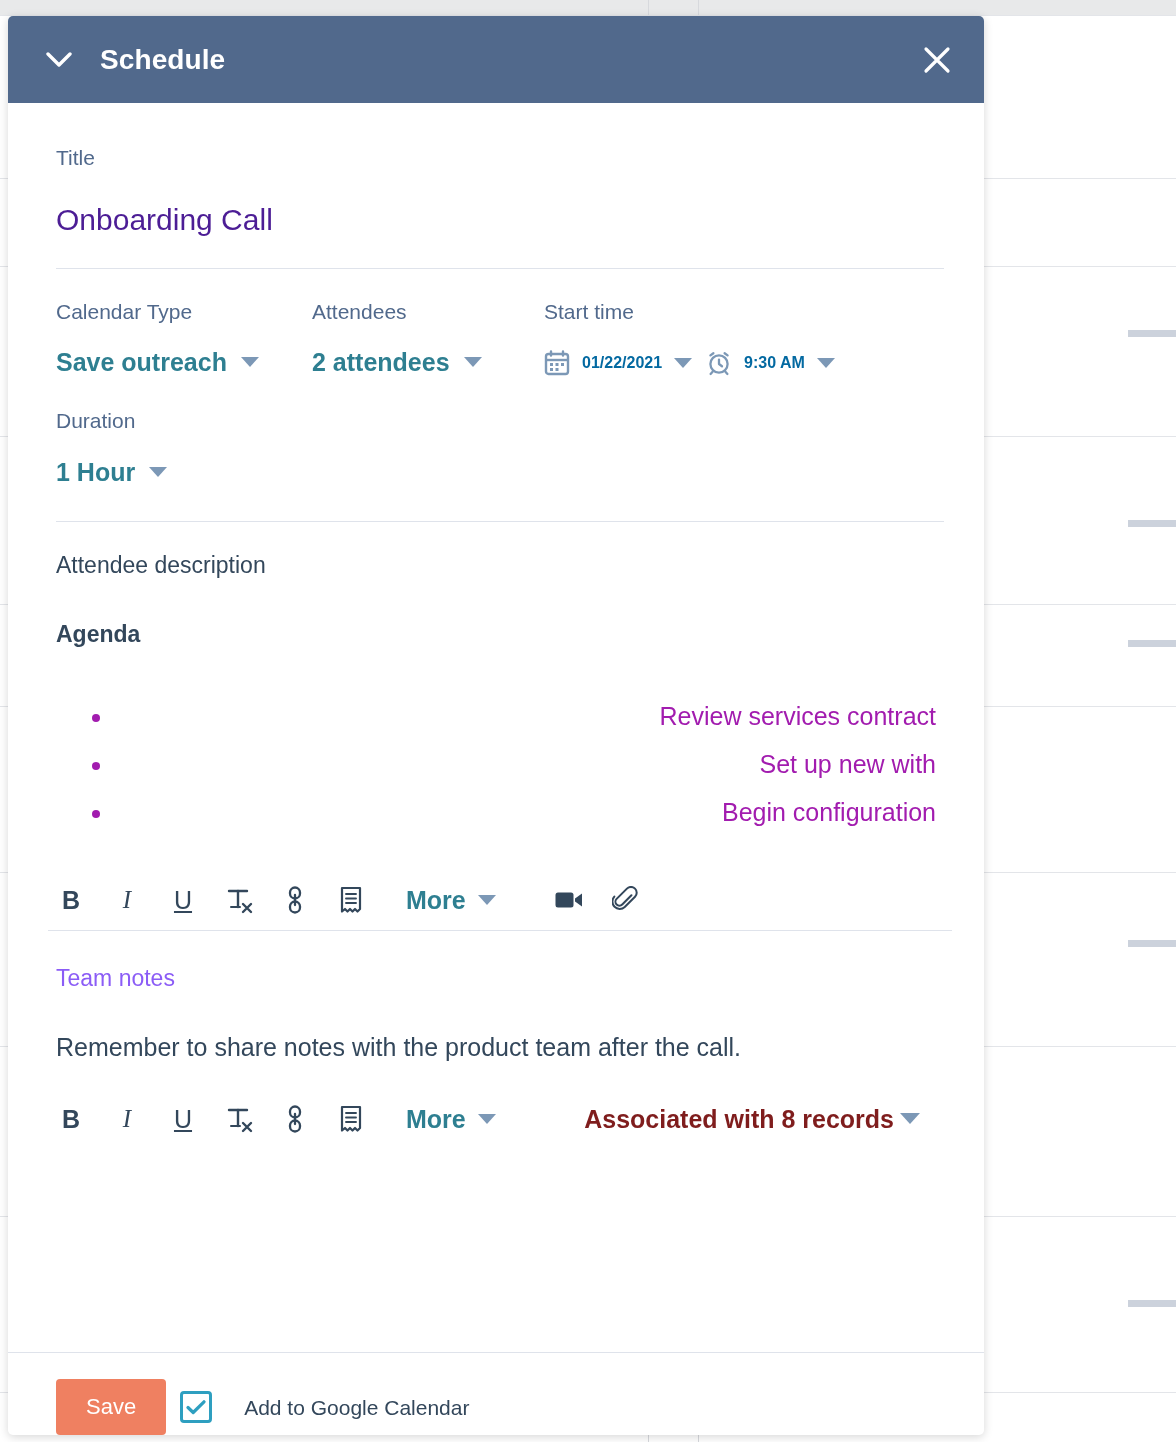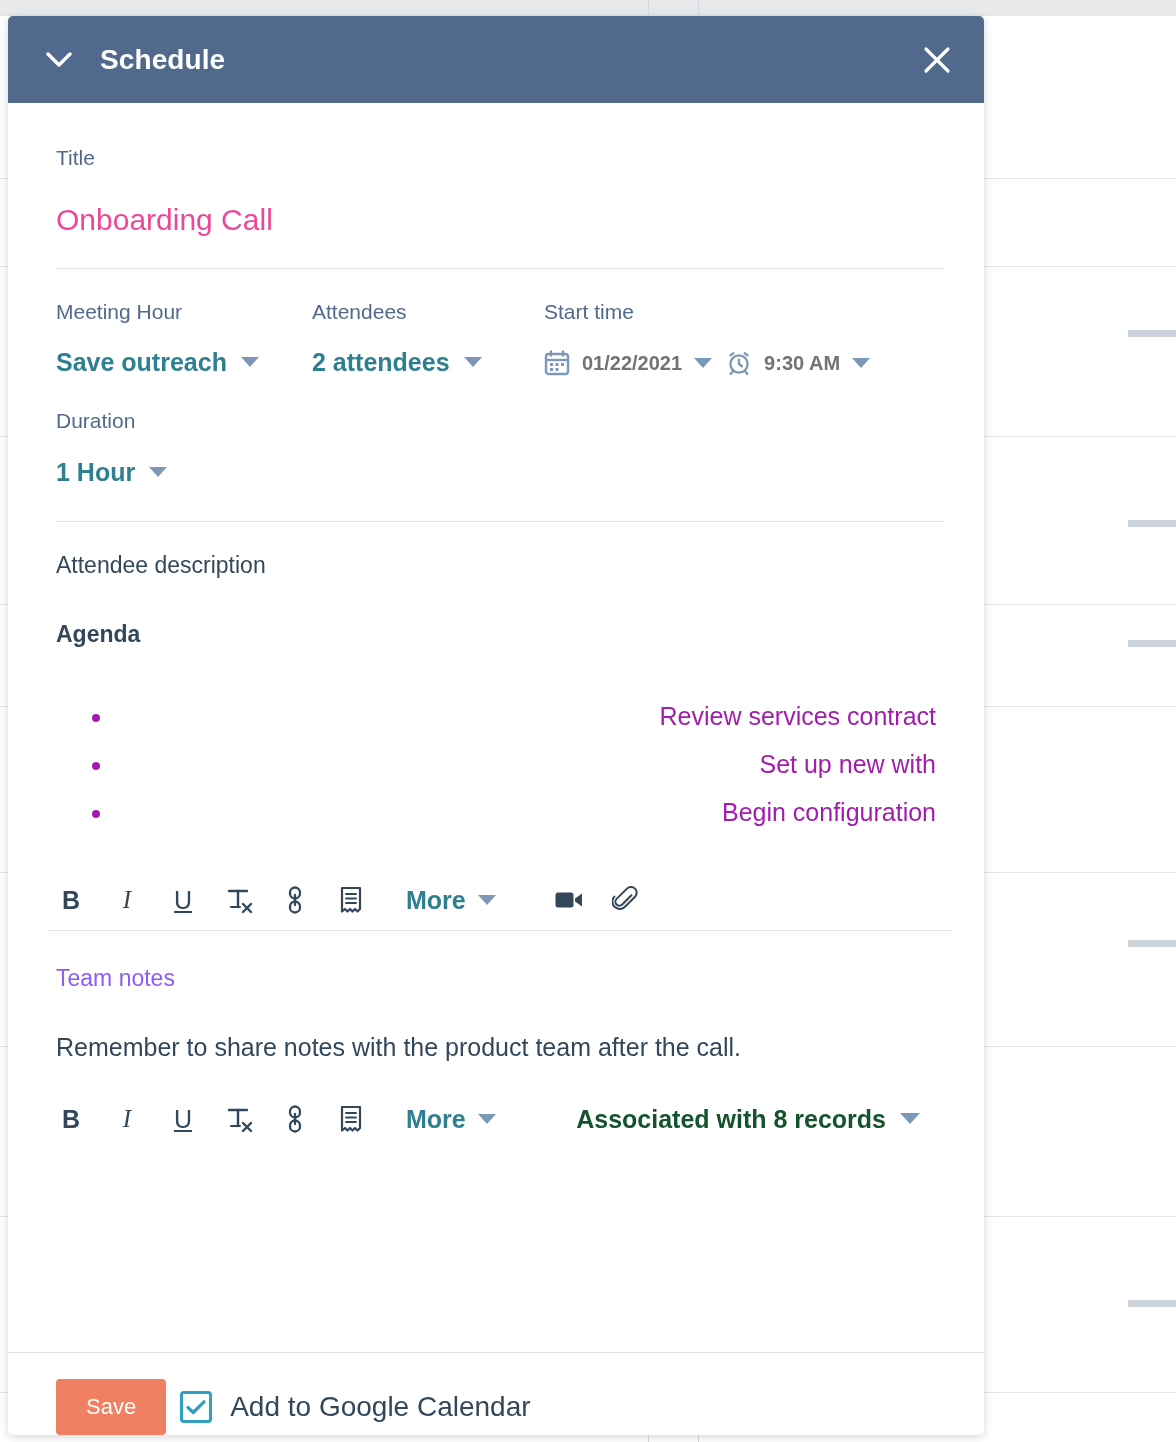--- a/index.html
+++ b/index.html
@@ -121,21 +121,21 @@
 
   
   #title-section { padding: 42px 52px 0 48px; }
   .field-label {
     font-size: 21px;
     color: #51698c;
     line-height: 1.2;
   }
   #title-value {
     font-size: 30px;
-    color: #ec4899;
+    color: #4c1d95;
     margin-top: 32px;
     padding-bottom: 30px;
     line-height: 1.2;
   }
 
   
   #meta-section { padding: 30px 48px 0 48px; }
   .meta-row {
     display: flex;
     align-items: flex-start;
@@ -169,23 +169,23 @@
     align-items: center;
     gap: 14px;
   }
   .dt-item {
     display: inline-flex;
     align-items: center;
     gap: 12px;
     cursor: pointer;
   }
   .dt-text {
-    font-size: 20px;
+    font-size: 16px;
     font-weight: bold;
-    color: #737373;
+    color: #0369a1;
     line-height: 1;
     text-align: center;
   }
 
   
   #description-section { padding: 30px 48px 0 48px; }
   #attendee-description-label {
     font-size: 23px;
     color: #33475b;
     line-height: 1.2;
@@ -271,22 +271,22 @@
     font-size: 25px;
     color: #33475b;
     margin-top: 38px;
     line-height: 1.3;
   }
 
   #assoc-records {
     margin-left: auto;
     display: inline-flex;
     align-items: center;
-    gap: 14px;
-    color: #14532d;
+    gap: 6px;
+    color: #7f1d1d;
     font-size: 25px;
     font-weight: bold;
     cursor: pointer;
     line-height: 1;
     padding-right: 16px;
   }
 
   
   #modal-footer {
     flex: 0 0 auto;
@@ -317,23 +317,24 @@
     height: 32px;
     border: 3px solid #2e9fc0;
     border-radius: 4px;
     display: flex;
     align-items: center;
     justify-content: center;
     background: #ffffff;
     flex: 0 0 auto;
   }
   #gcal-label {
-    font-size: 28px;
+    font-size: 21px;
     color: #33475b;
     line-height: 1;
+    margin-left: 14px;
   }
 
   svg { display: block; }
 </style>
 </head>
 <body>
 
 <div id="bg-layer">
   <div id="bg-topbar"></div>
   <div class="bg-col" style="left:648px;"></div>
@@ -377,21 +378,21 @@
       <div class="field-label">Title</div>
       <div id="title-value">Onboarding Call</div>
     </div>
     <div class="hr hr-inset"></div>
 
     <div id="meta-section">
 
       <div class="meta-row">
 
         <div class="meta-field mt">
-          <div class="meta-label">Meeting Hour</div>
+          <div class="meta-label">Calendar Type</div>
           <div class="meta-value">
             <span>Save outreach</span>
             <span class="caret">
               <svg width="18" height="11" viewBox="0 0 18 11">
                   <path d="M0 0 L18 0 L9 10 Z" fill="#7c98b6"></path>
                 </svg>
             </span>
           </div>
         </div>
 

